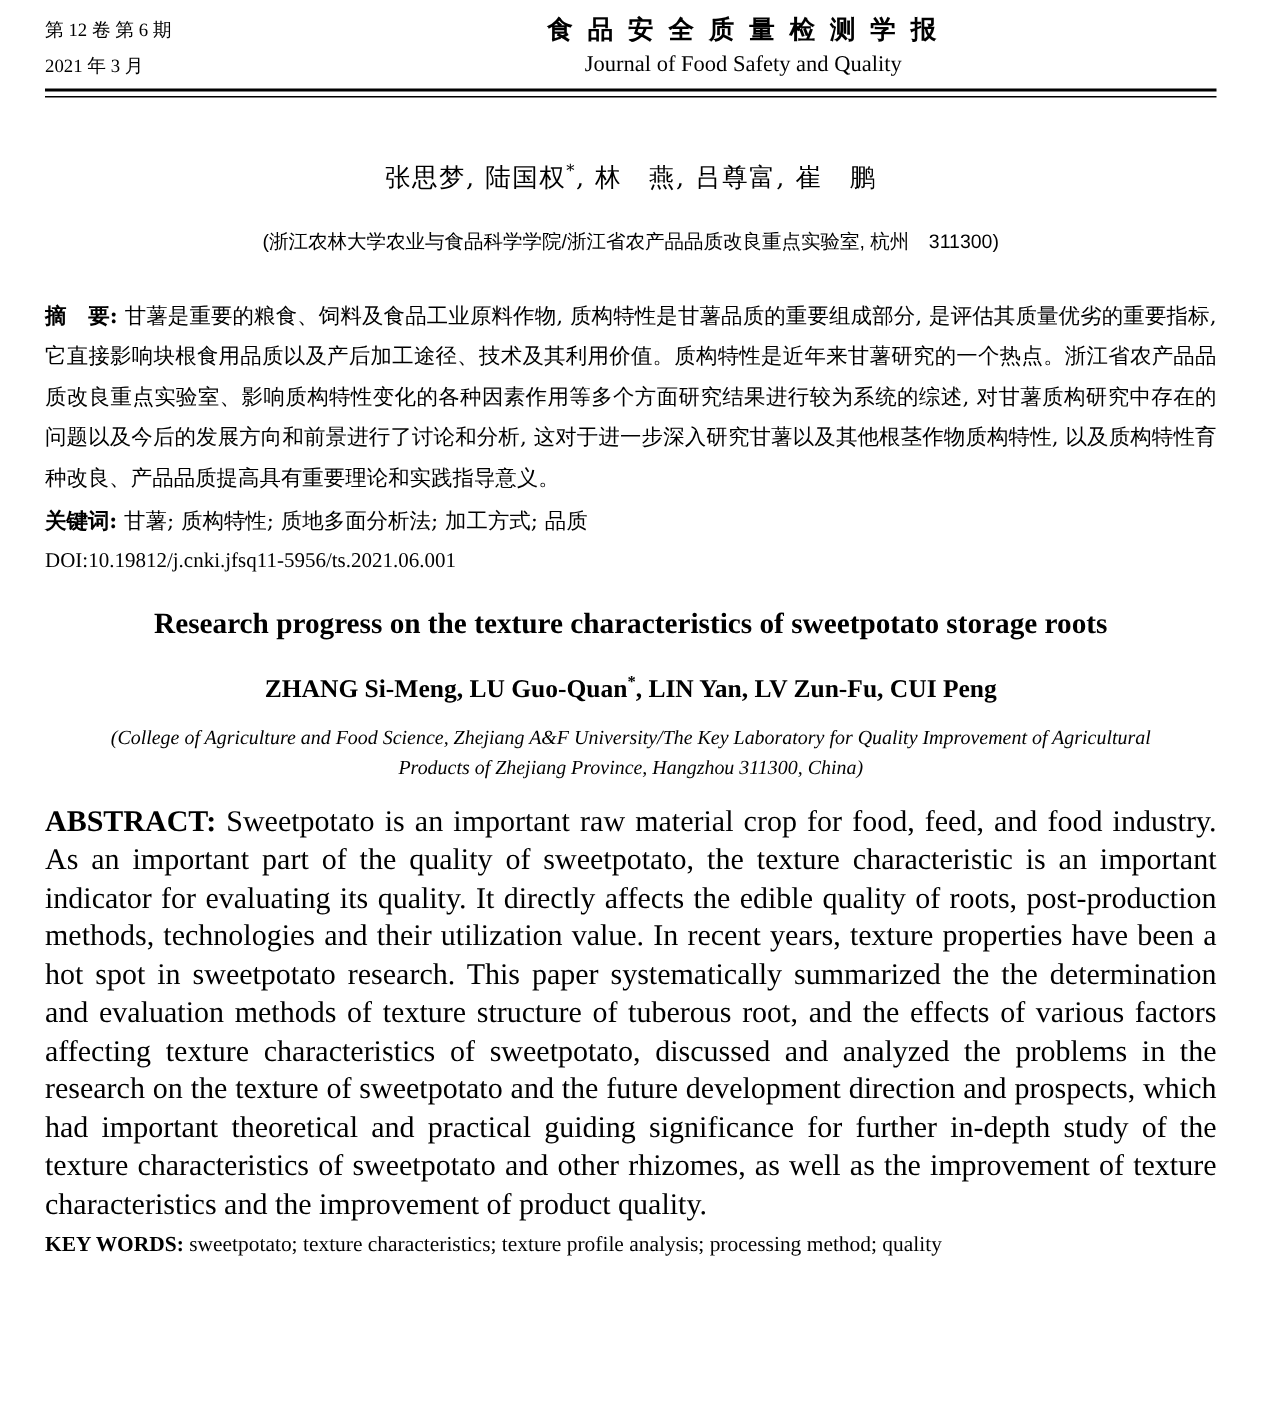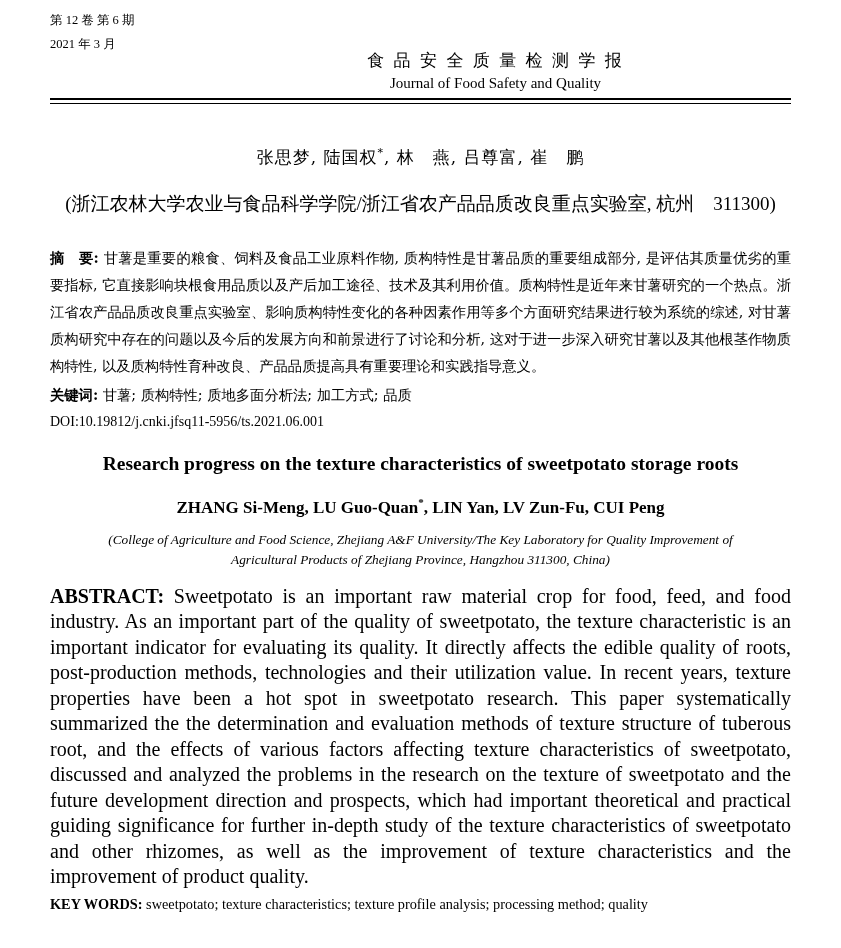--- a/index.html
+++ b/index.html
@@ -12,21 +12,21 @@
     height: 948px;
     font-family: "Liberation Serif", serif;
     color: #000000;
     overflow: hidden;
   }
   .page {
     position: relative;
     width: 841px;
     height: 948px;
     box-sizing: border-box;
-    padding: 0 50px;
+    padding: 0 30px;
   }
 
   
   .runhead {
     display: flex;
     align-items: flex-start;
     justify-content: space-between;
     padding-top: 8px;
   }
   .rh-col-left, .rh-col-right {
@@ -39,22 +39,21 @@
   .rh-col-right { text-align: right; width: 150px; }
   .rh-col-center {
     flex: 1;
     text-align: center;
   }
   .journal-cn {
     font-family: "DejaVu Serif", serif;
     font-size: 17px;
     line-height: 24px;
     letter-spacing: 2px;
-    font-weight: 400;
-    margin-top: 40px;
+    font-weight: 700;
   }
   .journal-en {
     font-family: "Liberation Serif", serif;
     font-size: 15px;
     line-height: 23px;
   }
   .rule-double {
     margin-top: 3px;
     border-top: 2px solid #000;
     border-bottom: 1px solid #000;
@@ -73,22 +72,22 @@
   .authors-cn {
     text-align: center;
     font-family: "DejaVu Serif", serif;
     font-size: 17px;
     letter-spacing: 1px;
     margin-top: 42px;
   }
   .authors-cn sup { font-size: 11px; }
   .affil-cn {
     text-align: center;
-    font-family: Liberation Serif, serif;
-    font-size: 19px;
+    font-family: Liberation Sans, sans-serif;
+    font-size: 13px;
     margin-top: 22px;
   }
 
   
   .abs-cn {
     margin-top: 28px;
     font-family: "DejaVu Serif", serif;
     font-size: 14.3px;
     line-height: 27px;
     text-align: justify;

